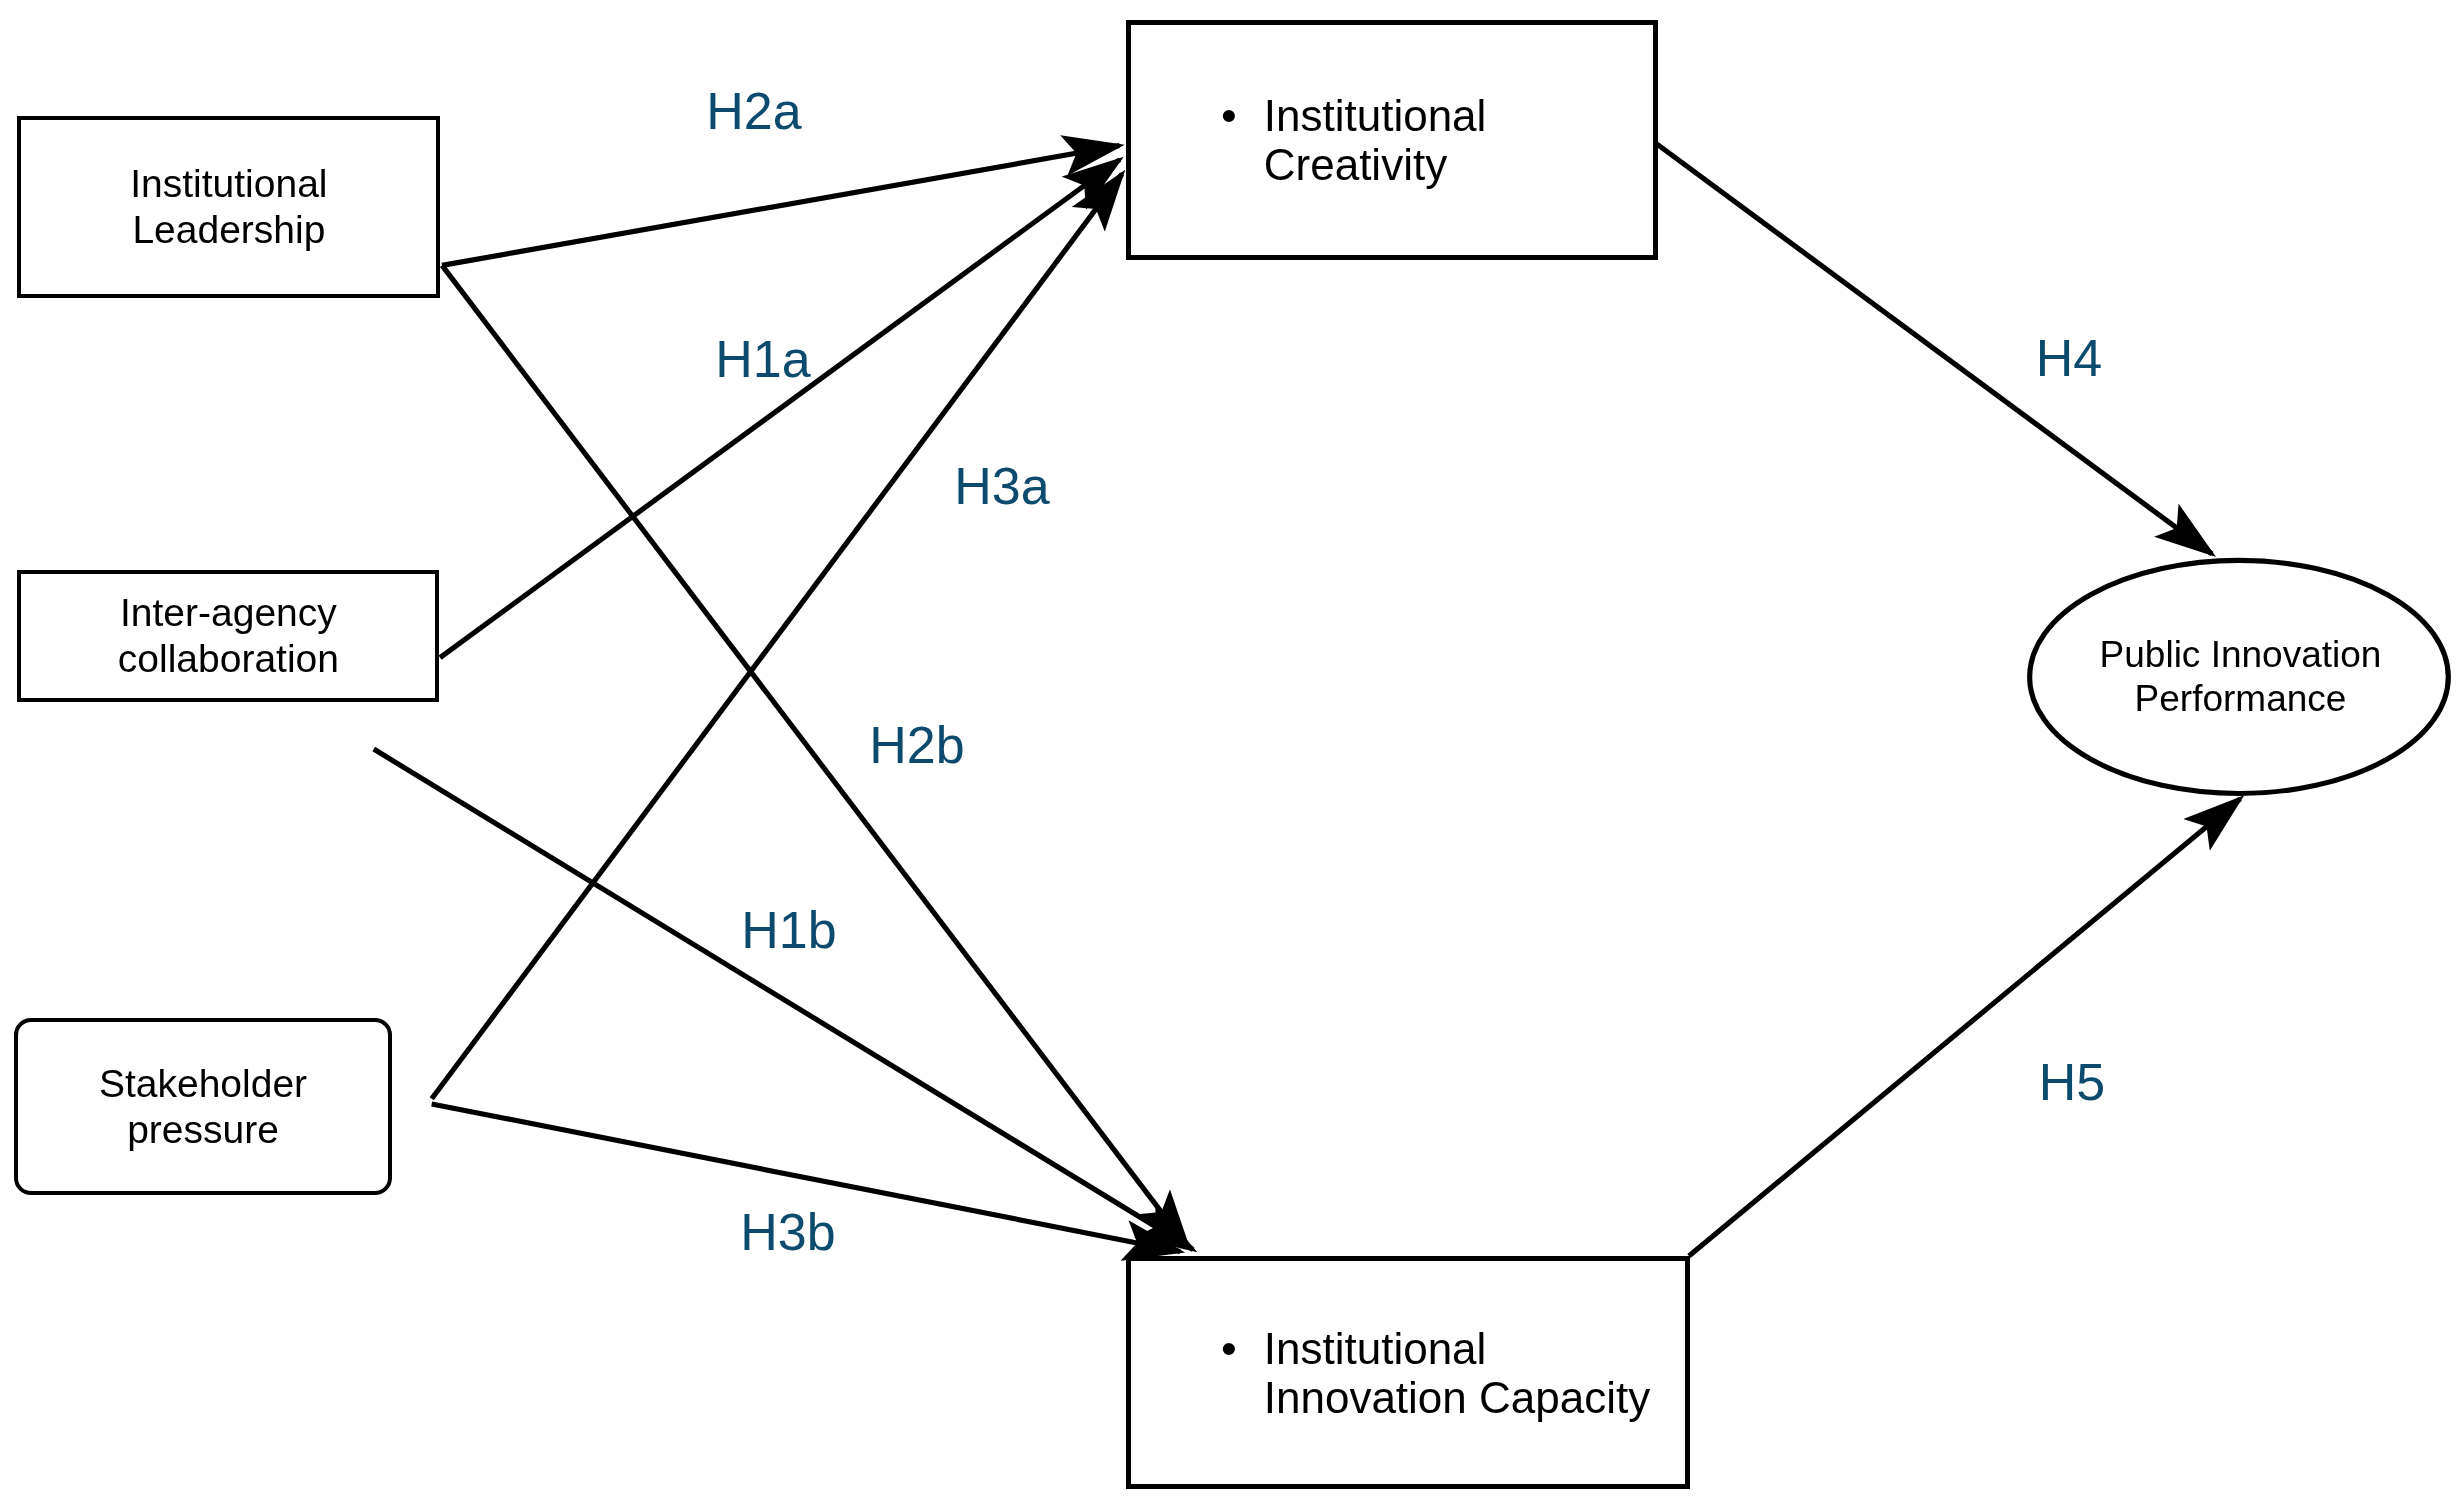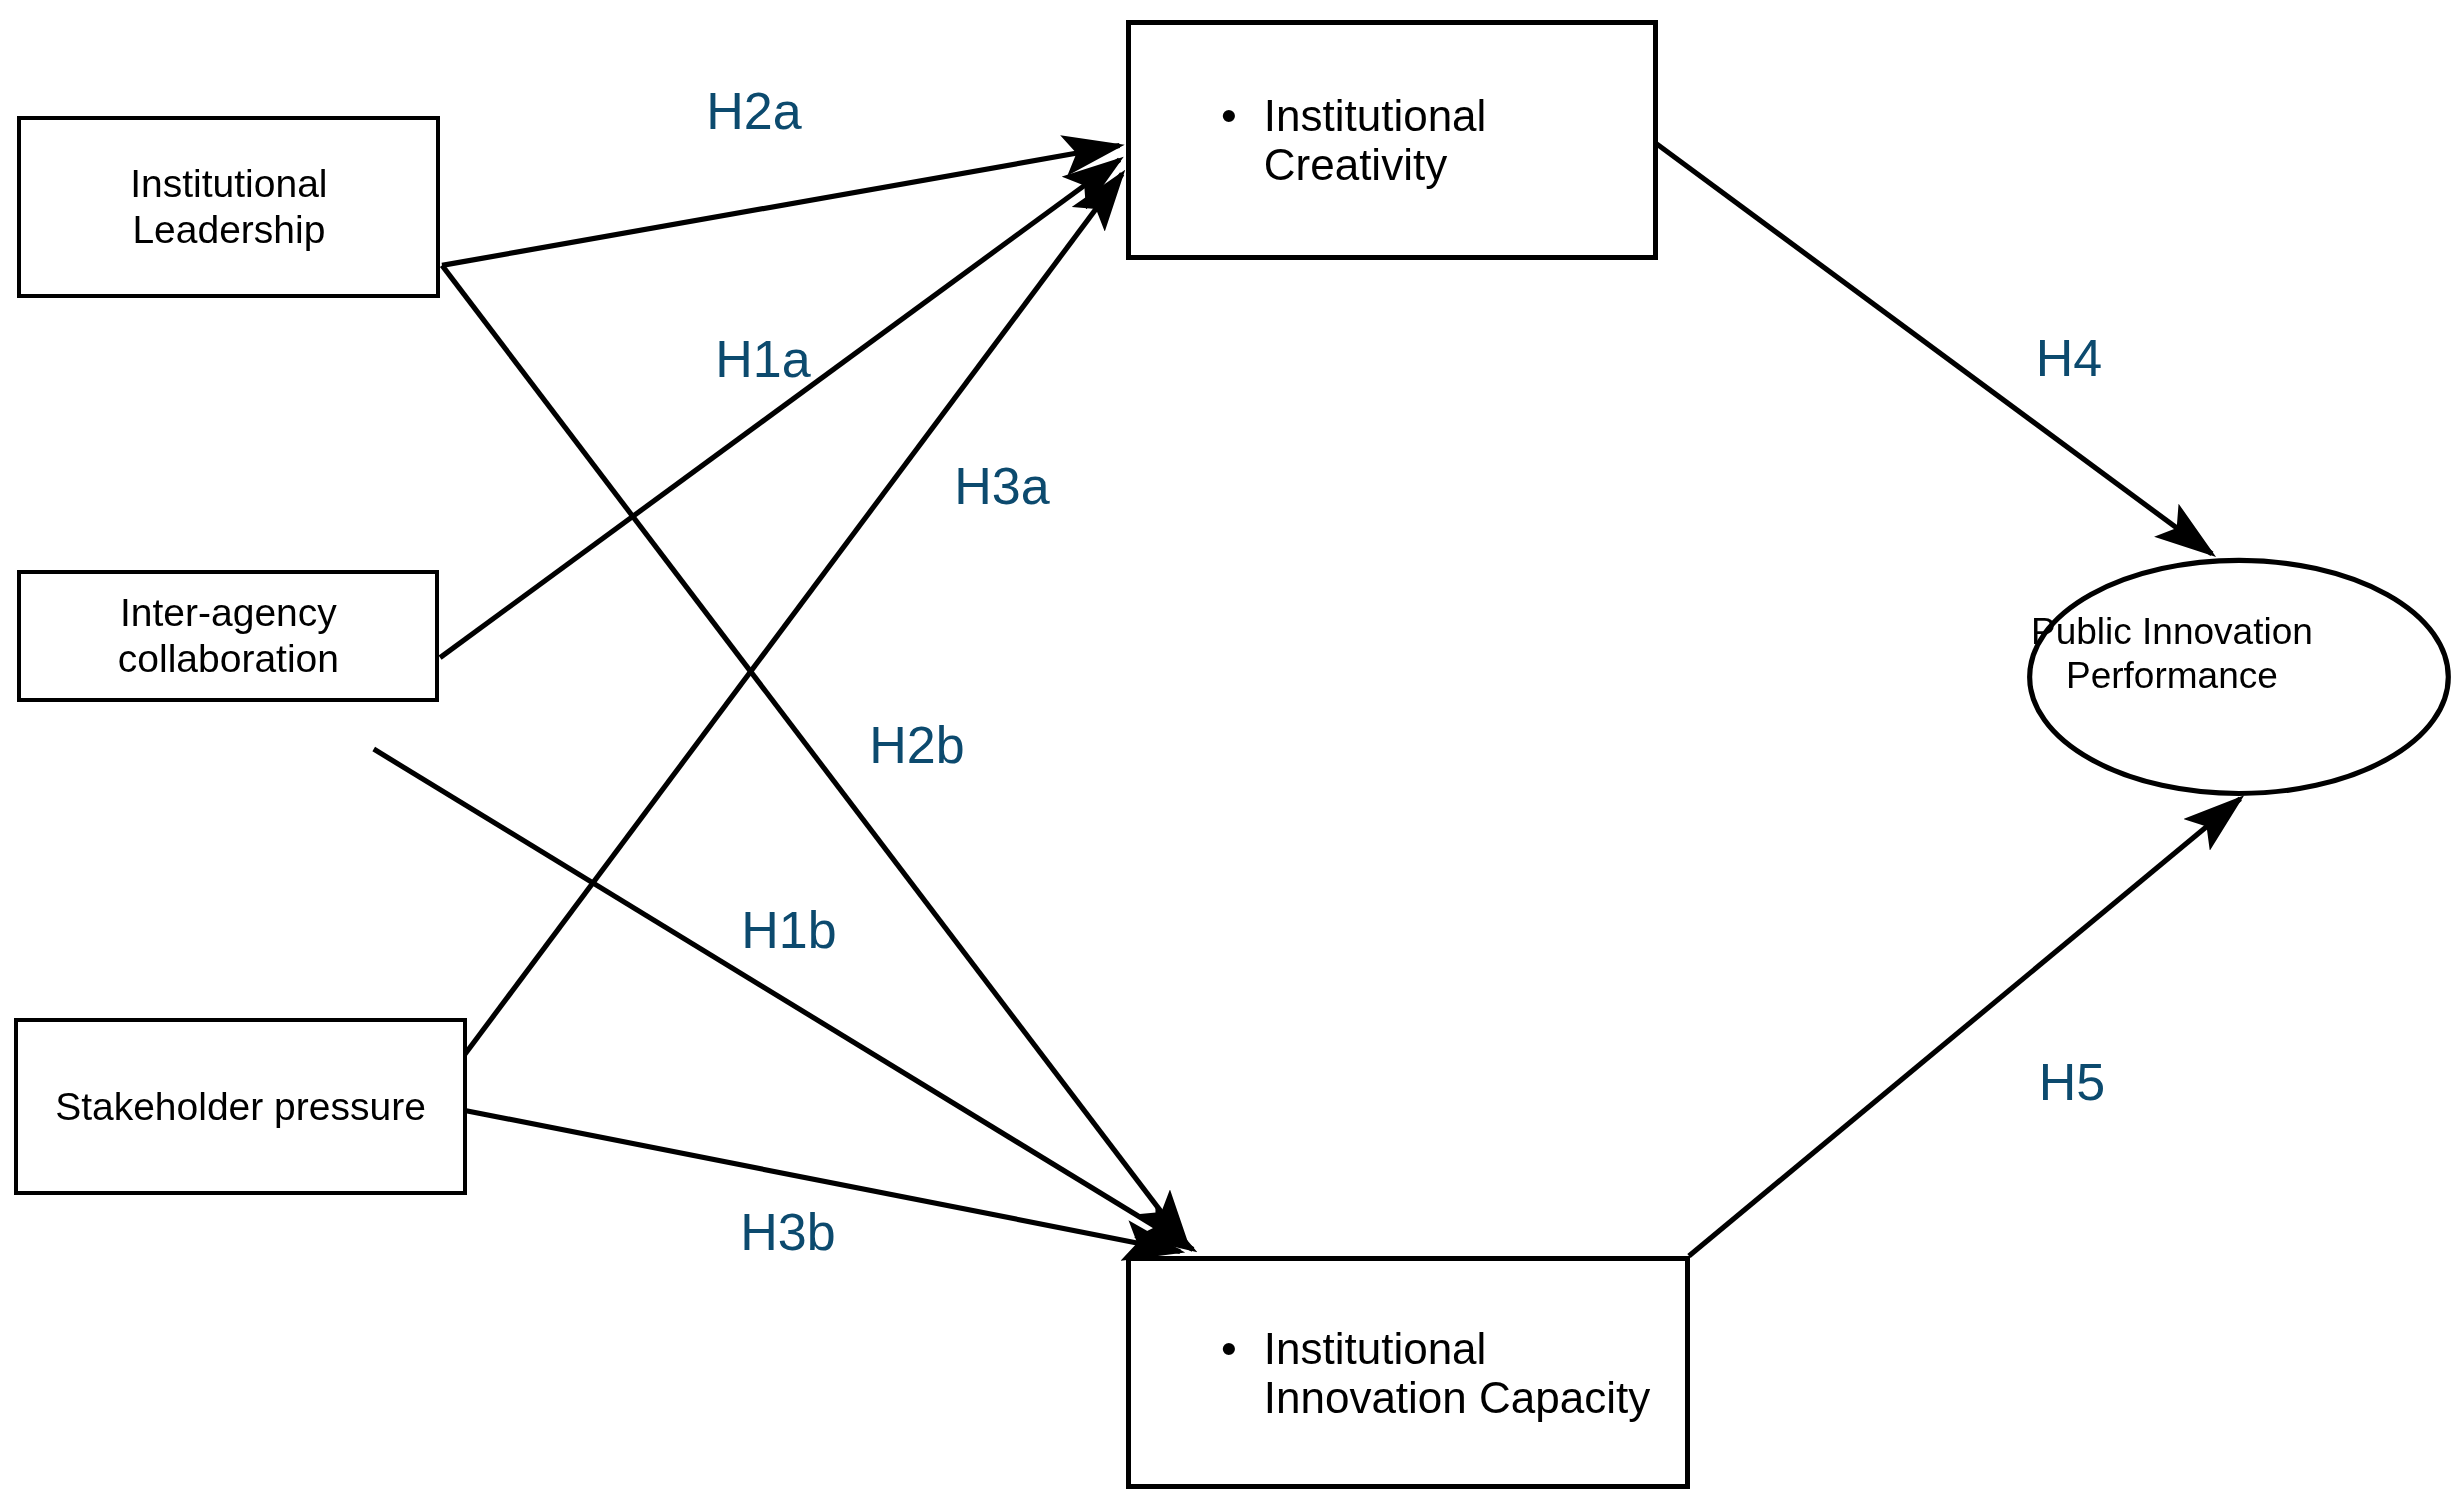--- a/index.html
+++ b/index.html
@@ -53,25 +53,26 @@
     margin-right: 27px;
   }
   .node-mid .node-label {
     text-align: left;
     font-size: 44px;
     line-height: 49px;
   }
   .ellipse-label-box {
     position: absolute;
     left: 2031px;
-    top: 538px;
+    top: 561px;
     width: 419px;
     height: 232px;
     display: flex;
     align-items: center;
+    justify-content: center;
   }
   .ellipse-label-box .node-label {
     font-size: 37px;
     line-height: 44px;
   }
   .edge-label {
     position: absolute;
     transform: translate(-50%, -50%);
     font-size: 52px;
     line-height: 41px;
@@ -83,21 +84,21 @@
   #lbl-h1a { left: 716px; top: 359px; margin-left: 47px; }
   #lbl-h3a { left: 1002px; top: 486px; }
   #lbl-h2b { left: 917px; top: 745px; }
   #lbl-h1b { left: 789px; top: 930px; text-align: right; }
   #lbl-h3b { left: 788px; top: 1232px; }
   #lbl-h4  { left: 2069px; top: 358px; }
   #lbl-h5  { left: 2072px; top: 1082px; }
 
   #node-leadership   { left: 17.4px;   top: 116px;  width: 423px; height: 182px; }
   #node-interagency  { left: 17.4px;   top: 570px;  width: 422px; height: 132px; }
-  #node-stakeholder  { left: 14px;   top: 1018px; width: 453px; height: 177px; }
+  #node-stakeholder  { left: 14px;   top: 1018px; width: 378px; height: 177px; border-radius: 17px; }
   #node-creativity   { left: 1126px; top: 20px;   width: 532px; height: 240px; }
   #node-capacity     { left: 1126px; top: 1256px; width: 564px; height: 233px; }
 </style>
 </head>
 <body>
 
 <div class="stage">
 
   <svg class="edges-svg" viewBox="0 0 3822 2346" xmlns="http://www.w3.org/2000/svg">
     <defs>

